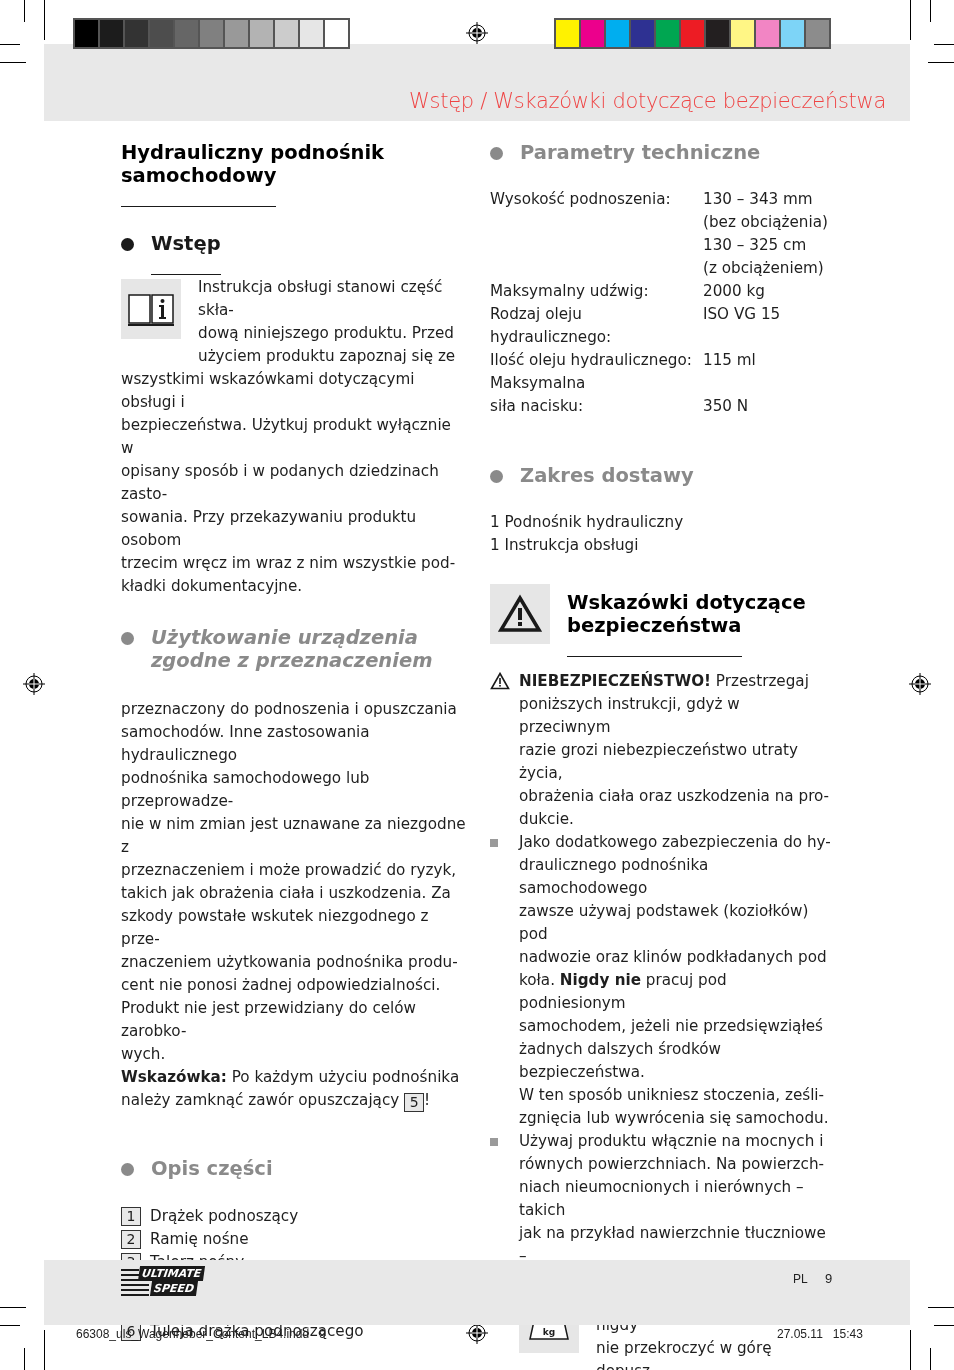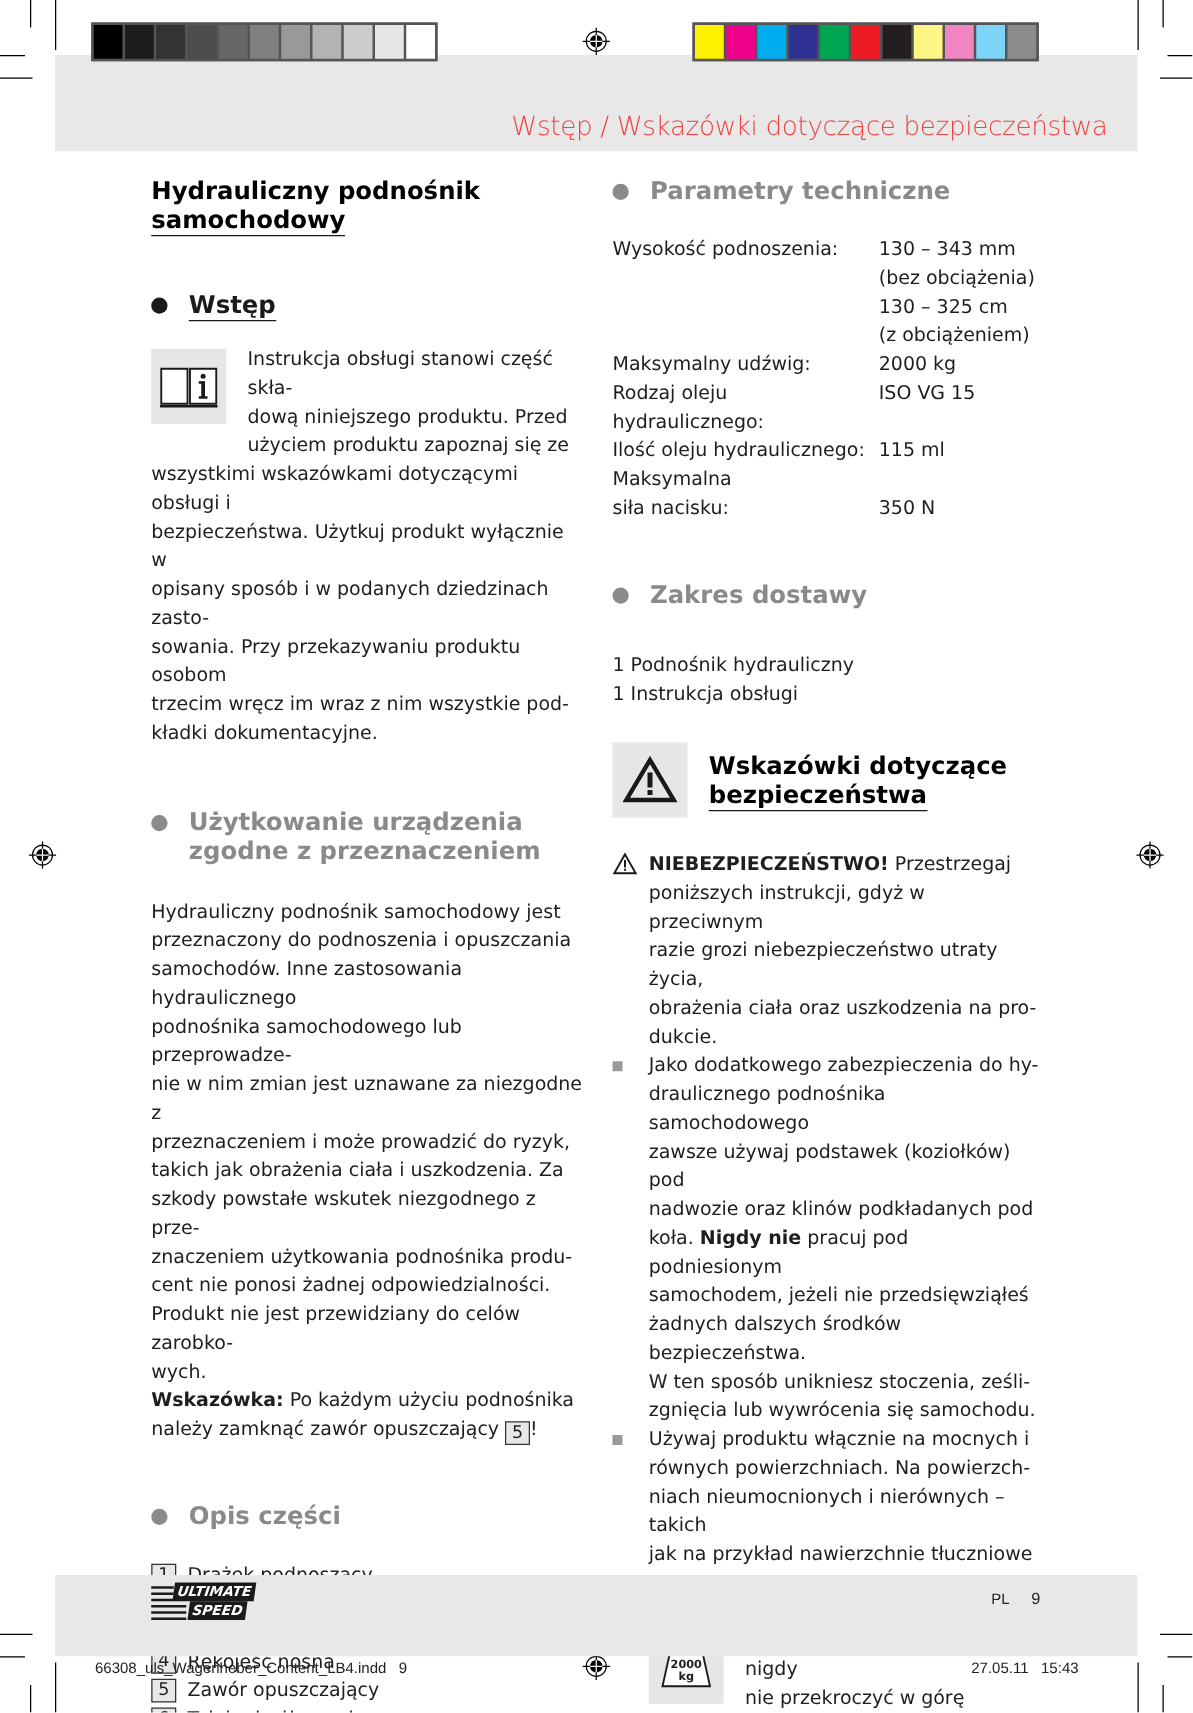--- a/index.html
+++ b/index.html
@@ -19,21 +19,21 @@
   .header-band { position: absolute; left: 44px; top: 44px; width: 866px; height: 77px; background: #e8e8e8; }
   .header-title { position: absolute; right: 68px; top: 89px; font-size: 21px; color: #ef4444; letter-spacing: -0.3px; font-family: "DejaVu Sans", sans-serif; font-weight: 300; }
 
   .footer-band { position: absolute; left: 44px; top: 1260px; width: 866px; height: 65px; background: #e8e8e8; }
 
   .col { position: absolute; font-size: 15.2px; line-height: 23px; }
   .left-col { left: 121px; width: 345px; }
   .right-col { left: 490px; width: 345px; }
 
   .h-main { font-weight: bold; font-size: 19.5px; line-height: 23px; color: #000000; }
-  .u { border-bottom: 1.5px solid #1a1a1a; padding-bottom: 1px; }
+  .u { border-bottom: 1.5px solid #1a1a1a; padding-bottom: 19px; }
   .h-sec { font-weight: bold; font-size: 19.5px; line-height: 23px; color: #8a8a8a; position: relative; padding-left: 30px; }
   .h-sec.dark { color: #1a1a1a; }
   .bullet-dot { position: absolute; left: 0; top: 6px; width: 13px; height: 13px; border-radius: 50%; background: #8a8a8a; }
   .h-sec.dark .bullet-dot { background: #1a1a1a; }
 
   .text { font-size: 15.2px; line-height: 23px; color: #1e1e1e; }
   .bold { font-weight: bold; }
 
   .icon-box { background: #e6e6e6; display: flex; align-items: center; justify-content: center; }
 
@@ -165,28 +165,27 @@
     <div class="text">
       <div>wszystkimi wskazówkami dotyczącymi obsługi i</div>
       <div>bezpieczeństwa. Użytkuj produkt wyłącznie w</div>
       <div>opisany sposób i w podanych dziedzinach zasto-</div>
       <div>sowania. Przy przekazywaniu produktu osobom</div>
       <div>trzecim wręcz im wraz z nim wszystkie pod-</div>
       <div>kładki dokumentacyjne.</div>
     </div>
   </div>
 
-  <div class="h-sec" style="margin-top:48px;">
+  <div class="h-sec" style="margin-top:28px;font-style:italic;">
     <span class="bullet-dot"></span>
     <div>Użytkowanie urządzenia</div>
     <div>zgodne z przeznaczeniem</div>
   </div>
 
   <div class="text" style="margin-top:26px;">
-    <div>Hydrauliczny podnośnik samochodowy jest</div>
     <div>przeznaczony do podnoszenia i opuszczania</div>
     <div>samochodów. Inne zastosowania hydraulicznego</div>
     <div>podnośnika samochodowego lub przeprowadze-</div>
     <div>nie w nim zmian jest uznawane za niezgodne z</div>
     <div>przeznaczeniem i może prowadzić do ryzyk,</div>
     <div>takich jak obrażenia ciała i uszkodzenia. Za</div>
     <div>szkody powstałe wskutek niezgodnego z prze-</div>
     <div>znaczeniem użytkowania podnośnika produ-</div>
     <div>cent nie ponosi żadnej odpowiedzialności.</div>
     <div>Produkt nie jest przewidziany do celów zarobko-</div>
@@ -272,21 +271,21 @@
         <span class="spec-label">siła nacisku:</span>
         <span class="spec-val">350 N</span>
       </div>
   </div>
 
   <div class="h-sec" style="margin-top:46px;">
     <span class="bullet-dot"></span>
     <span>Zakres dostawy</span>
   </div>
 
-  <div class="text" style="margin-top:34px;">
+  <div class="text" style="margin-top:24px;">
     <div>1 Podnośnik hydrauliczny</div>
     <div>1 Instrukcja obsługi</div>
   </div>
 
   <div style="position:relative;margin-top:27px;height:62px;">
     <div class="icon-box" style="position:absolute;left:0;top:0;width:60px;height:60px;">
       <svg width="44" height="40" viewBox="0 0 44 40">
         <path d="M22 4 L41 36 L3 36 Z" fill="none" stroke="#1a1a1a" stroke-width="3.5" stroke-linejoin="miter"></path>
         <rect x="20" y="14" width="4" height="12" fill="#1a1a1a"></rect>
         <rect x="20" y="28" width="4" height="4" fill="#1a1a1a"></rect>

